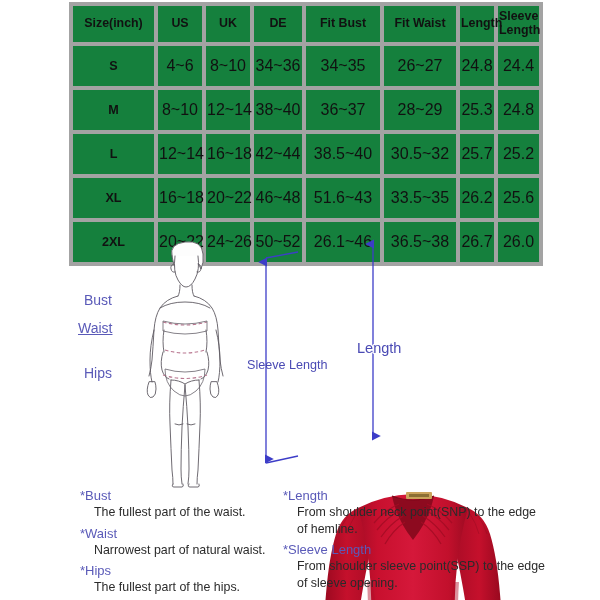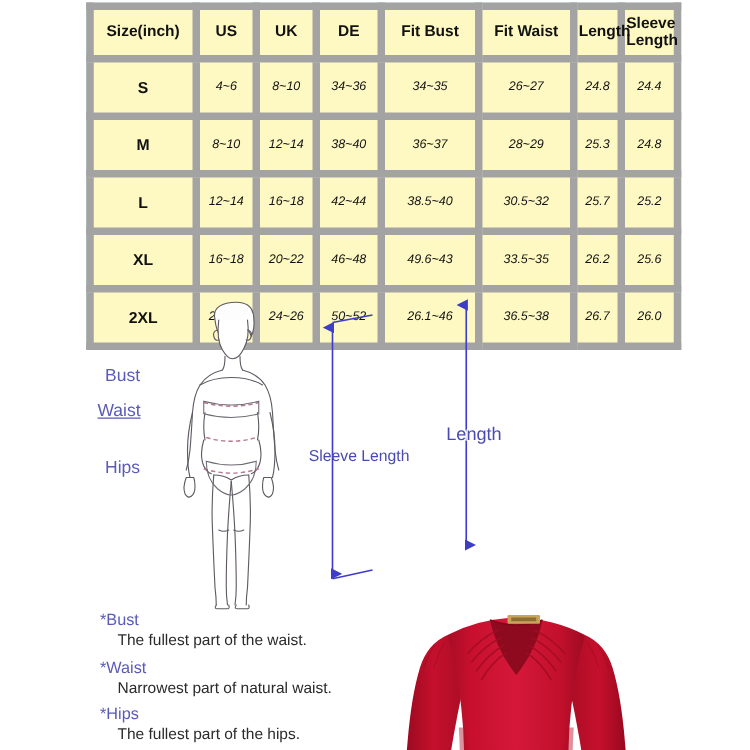--- a/index.html
+++ b/index.html
@@ -20,37 +20,36 @@
   }
   table.size-table{
     border-collapse:collapse;
     width:462px;
     height:236px;
     table-layout:fixed;
     background:#ccf5f5;
   }
   table.size-table th,
   table.size-table td{
-    border:6px solid #a3a3a3;
+    border:4px solid #a3a3a3;
     text-align:center;
     vertical-align:middle;
-    background:#fef9c3;
+    background:#15803d;
     padding:0 1px;
     line-height:1.12;
   }
   table.size-table th{
     font-weight:bold;
     font-size:12.4px;
     color:#111111;
     height:36px;
   }
   table.size-table td{
-    font-size:10px;
+    font-size:16px;
     color:#111111;
-    font-style:italic;
     height:40px;
   }
   table.size-table td.size-col{
     font-style:normal;
     font-weight:bold;
     font-size:12.6px;
   }
   
   col.c-size{width:85px;}
   col.c-us{width:48px;}
@@ -196,21 +195,21 @@
         <td>38.5~40</td>
         <td>30.5~32</td>
         <td>25.7</td>
         <td>25.2</td>
       </tr>
       <tr>
         <td class="size-col">XL</td>
         <td>16~18</td>
         <td>20~22</td>
         <td>46~48</td>
-        <td>49.6~43</td>
+        <td>51.6~43</td>
         <td>33.5~35</td>
         <td>26.2</td>
         <td>25.6</td>
       </tr>
       <tr>
         <td class="size-col">2XL</td>
         <td>20~22</td>
         <td>24~26</td>
         <td>50~52</td>
         <td>26.1~46</td>
@@ -379,14 +378,20 @@
 
   <div class="legend-col" id="legend-left">
     <div class="legend-head">*Bust</div>
     <div class="legend-desc">The fullest part of the waist.</div>
     <div class="legend-head">*Waist</div>
     <div class="legend-desc">Narrowest part of natural waist.</div>
     <div class="legend-head">*Hips</div>
     <div class="legend-desc">The fullest part of the hips.</div>
   </div>
 
+  <div class="legend-col" id="legend-right">
+    <div class="legend-head">*Length</div>
+    <div class="legend-desc">From shoulder neck point(SNP) to the edge of hemline.</div>
+    <div class="legend-head">*Sleeve Length</div>
+    <div class="legend-desc">From shoulder sleeve point(SSP) to the edge of sleeve opening.</div>
+  </div>
 
 </div>
 
 </body></html>

